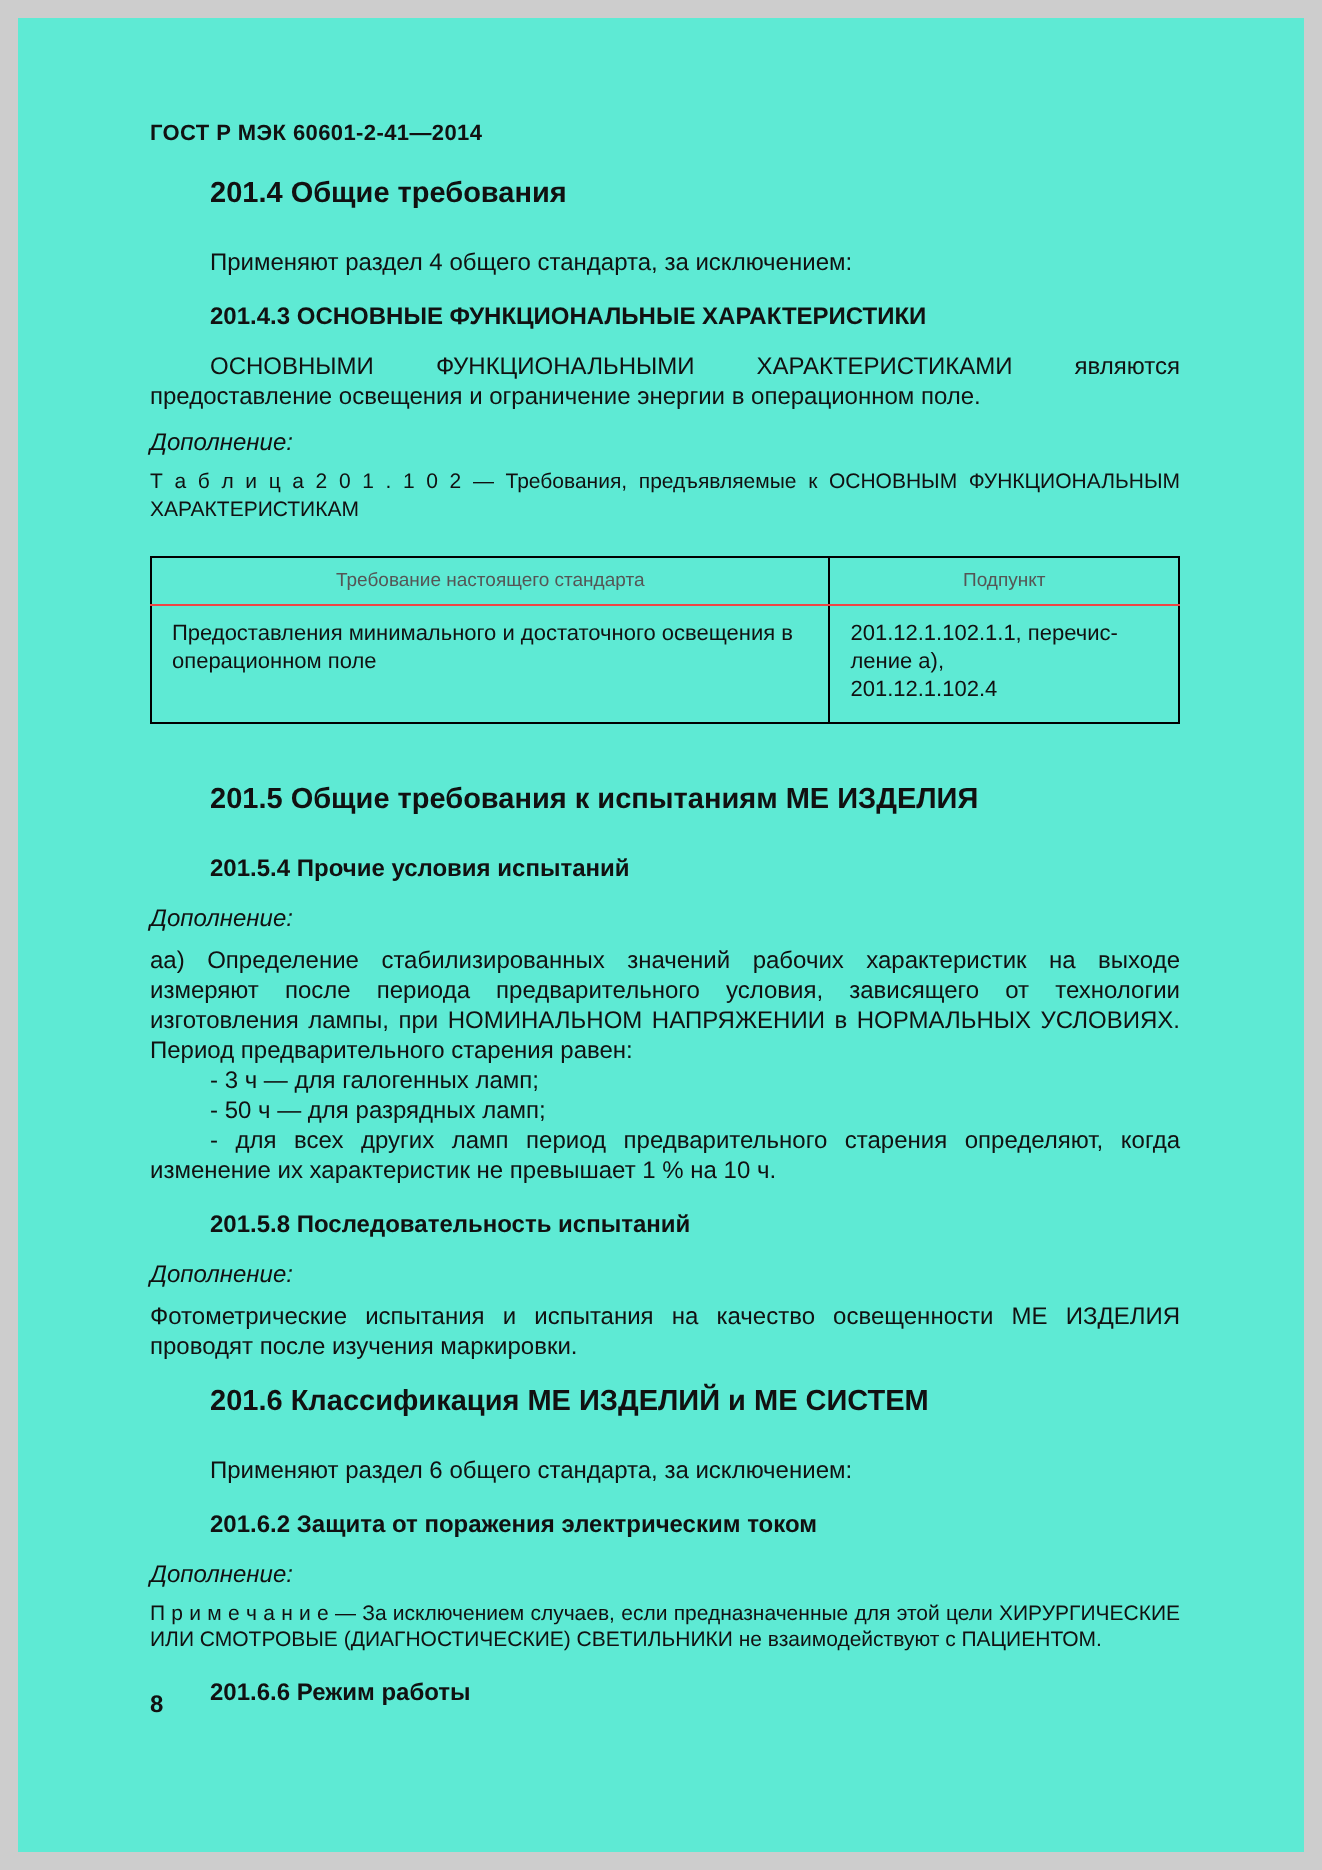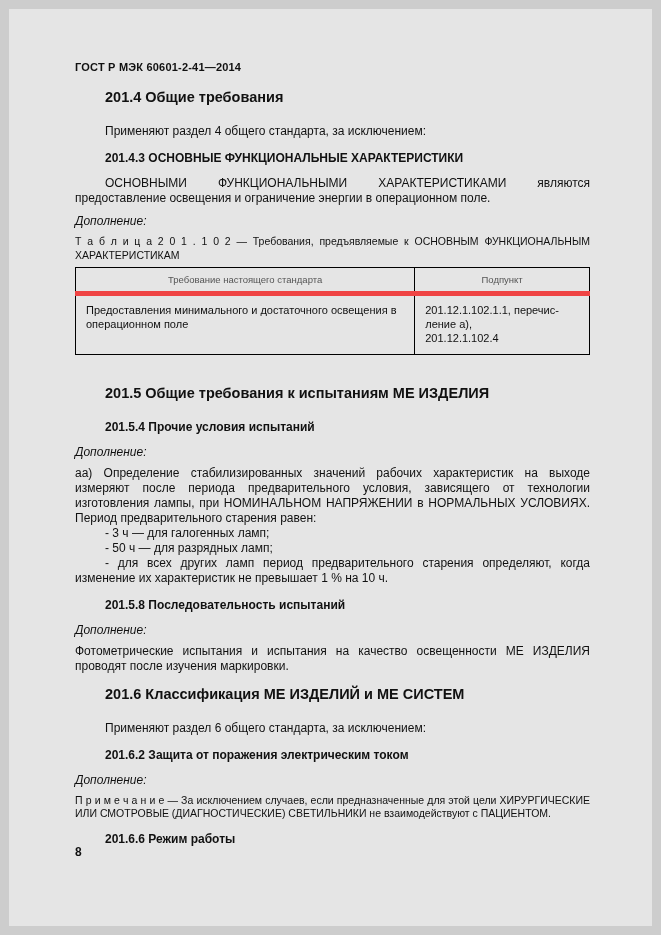--- a/index.html
+++ b/index.html
@@ -7,21 +7,21 @@
   body {
     background: #cdcdcd;
     font-family: "Liberation Sans", sans-serif;
     position: relative;
     color: #111;
   }
   .page {
     position: absolute;
     left: 9px; top: 9px;
     width: 643px; height: 917px;
-    background: #e5e5e5;
+    background: #5eead4;
     padding: 52px 62px 0 66px;
     overflow: hidden;
   }
   .running-header {
     font-size: 11px;
     font-weight: bold;
     letter-spacing: .2px;
     margin-bottom: 16px;
   }
   .h1 {
@@ -49,35 +49,35 @@
   .addition {
     font-size: 12px;
     font-style: italic;
     line-height: 15px;
     margin-bottom: 6px;
   }
   .caption {
     font-size: 10.5px;
     line-height: 13.5px;
     text-align: justify;
-    margin-bottom: 5px;
+    margin-bottom: 16px;
   }
   table.tbl {
     width: 100%;
     border-collapse: collapse;
     border: 1.5px solid #000;
     margin-bottom: 30px;
   }
   table.tbl th {
     font-weight: normal;
     font-size: 9.5px;
     color: #555;
     text-align: center;
     padding: 6px 8px;
-    border-bottom: 5px solid #ef4444;
+    border-bottom: 1px solid #ef4444;
   }
   table.tbl td {
     font-size: 11px;
     line-height: 14px;
     vertical-align: top;
     padding: 7px 10px 9px 10px;
   }
   table.tbl .col-req { width: 66%; border-right: 1px solid #000; }
   table.tbl tbody tr + tr td { border-top: 1px solid #000; }
   .pre { white-space: pre-line; }

